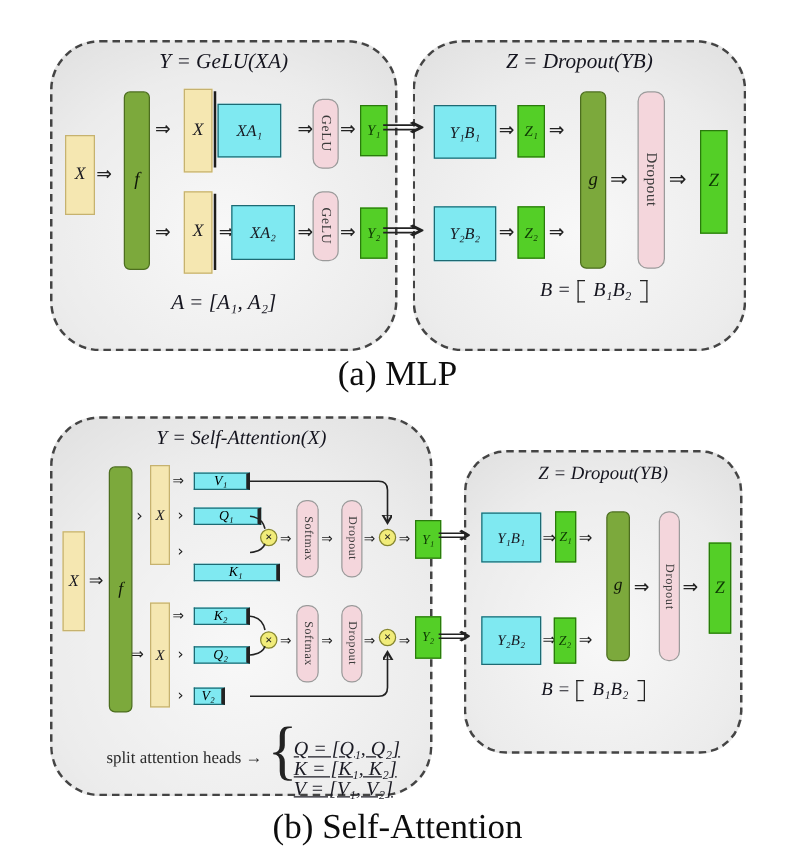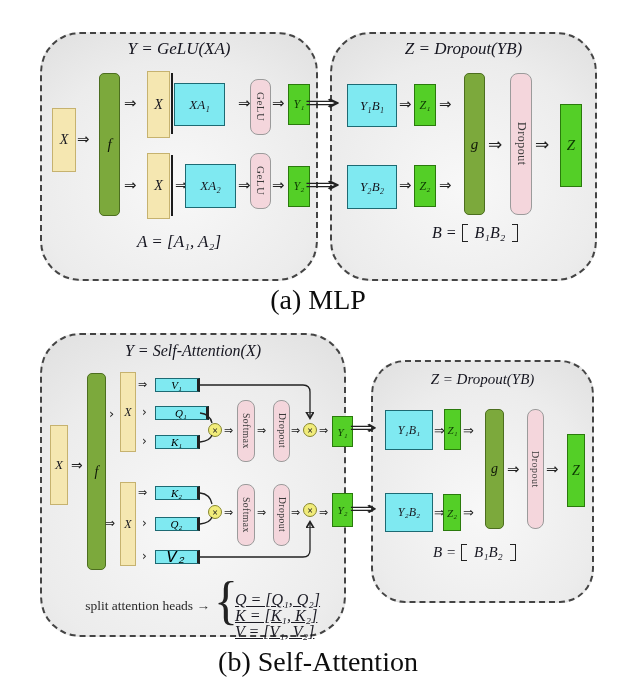--- a/index.html
+++ b/index.html
@@ -117,40 +117,40 @@
     <span class="ar" style="left:29px;top:123px;font-size:14px;">⇒</span>
     <div class="box olive" style="left:45px;top:38px;width:19px;height:197px;font-size:14px;">f</div>
 
     <span class="ar" style="left:67px;top:72px;font-size:13px;">›</span>
     <div class="box tan" style="left:78px;top:37px;width:16px;height:80px;font-size:12px;">X</div>
     <span class="ar" style="left:96px;top:44px;font-size:11px;">⇒</span>
     <div class="hbar cyan" style="left:113px;top:43px;width:45px;height:14px;font-size:11px;">V₁</div>
     <span class="ar" style="left:100px;top:71px;font-size:12px;">›</span>
     <div class="hbar cyan" style="left:113px;top:71px;width:54px;height:14px;font-size:11px;">Q₁</div>
     <span class="ar" style="left:100px;top:100px;font-size:12px;">›</span>
-    <div class="hbar cyan" style="left:113px;top:100px;width:45px;height:14px;font-size:11px;">K₁</div>
+    <div class="hbar cyan" style="left:113px;top:116px;width:69px;height:14px;font-size:11px;">K₁</div>
 
     <div class="otimes" style="left:166px;top:88px;">×</div>
     <span class="ar" style="left:182px;top:90px;font-size:11px;">⇒</span>
     <div class="box pinkbar vtxt" style="left:195px;top:65px;width:18px;height:62px;font-size:9.5px;">Softmax</div>
     <span class="ar" style="left:215px;top:90px;font-size:11px;">⇒</span>
     <div class="box pinkbar vtxt" style="left:231px;top:65px;width:17px;height:62px;font-size:9.5px;">Dropout</div>
     <span class="ar" style="left:249px;top:90px;font-size:11px;">⇒</span>
     <div class="otimes" style="left:261px;top:88px;">×</div>
     <span class="ar" style="left:277px;top:90px;font-size:11px;">⇒</span>
     <div class="box green" style="left:290px;top:81px;width:21px;height:31px;font-size:11px;">Y₁</div>
 
     <span class="ar" style="left:63px;top:182px;font-size:12px;">⇒</span>
     <div class="box tan" style="left:78px;top:147px;width:16px;height:84px;font-size:12px;">X</div>
     <span class="ar" style="left:96px;top:152px;font-size:11px;">⇒</span>
     <div class="hbar cyan" style="left:113px;top:151px;width:45px;height:14px;font-size:11px;">K₂</div>
     <span class="ar" style="left:100px;top:182px;font-size:12px;">›</span>
     <div class="hbar cyan" style="left:113px;top:182px;width:45px;height:14px;font-size:11px;">Q₂</div>
     <span class="ar" style="left:100px;top:215px;font-size:12px;">›</span>
-    <div class="hbar cyan" style="left:113px;top:215px;width:45px;height:14px;font-size:17px;font-family:Liberation Mono, monospace;">V₂</div>
+    <div class="hbar cyan" style="left:113px;top:215px;width:25px;height:14px;font-size:11px;">V₂</div>
 
     <div class="otimes" style="left:166px;top:170px;">×</div>
     <span class="ar" style="left:182px;top:172px;font-size:11px;">⇒</span>
     <div class="box pinkbar vtxt" style="left:195px;top:149px;width:18px;height:62px;font-size:9.5px;">Softmax</div>
     <span class="ar" style="left:215px;top:172px;font-size:11px;">⇒</span>
     <div class="box pinkbar vtxt" style="left:231px;top:149px;width:17px;height:62px;font-size:9.5px;">Dropout</div>
     <span class="ar" style="left:249px;top:172px;font-size:11px;">⇒</span>
     <div class="otimes" style="left:261px;top:168px;">×</div>
     <span class="ar" style="left:277px;top:172px;font-size:11px;">⇒</span>
     <div class="box green" style="left:290px;top:158px;width:21px;height:34px;font-size:11px;">Y₂</div>

